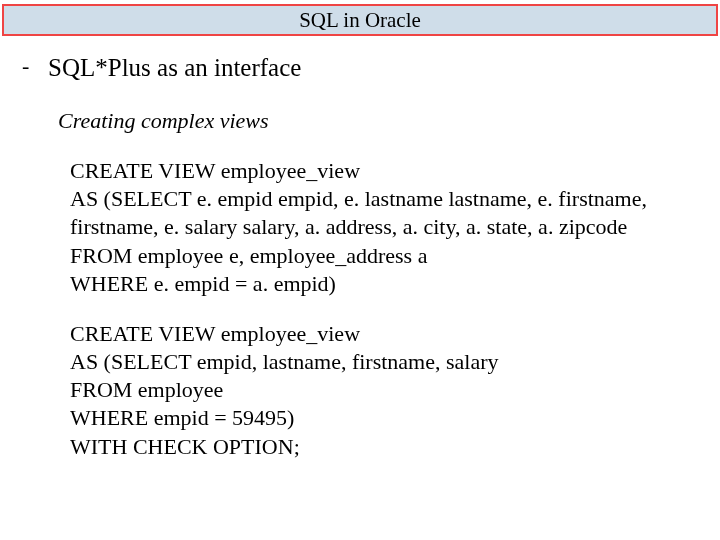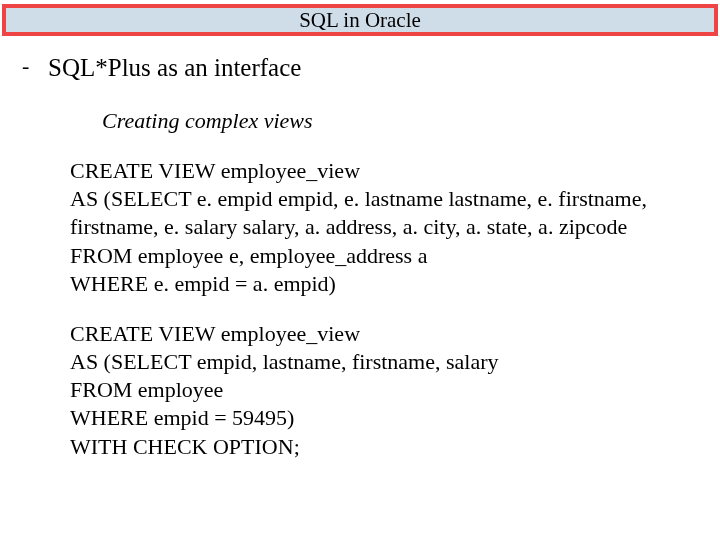--- a/index.html
+++ b/index.html
@@ -11,38 +11,38 @@
     background: #fff;
     overflow: hidden;
   }
   .title-band {
     position: absolute;
     top: 4px;
     left: 2px;
     right: 2px;
     height: 32px;
     background: #cfdde9;
-    border: 4px solid #ef4444;
+    border: 2px solid #ef4444;
     display: flex;
     align-items: center;
     justify-content: center;
     font-size: 21px;
     color: #000;
   }
   .body-area {
     position: absolute;
     top: 52px;
     left: 18px;
     right: 18px;
   }
   .bullet-row { display: flex; align-items: flex-start; }
   .dash { width: 30px; font-size: 22px; color: #000; line-height: 1.3; padding-left: 4px; }
   .main-text { font-size: 25px; line-height: 1.3; color: #000; }
   .subtitle {
-    margin-left: 84px;
+    margin-left: 40px;
     margin-top: 22px;
     font-style: italic;
     font-size: 22px;
     line-height: 1.3;
   }
   .code-block {
     margin-left: 52px;
     margin-top: 22px;
     font-size: 22px;
     line-height: 1.28;

